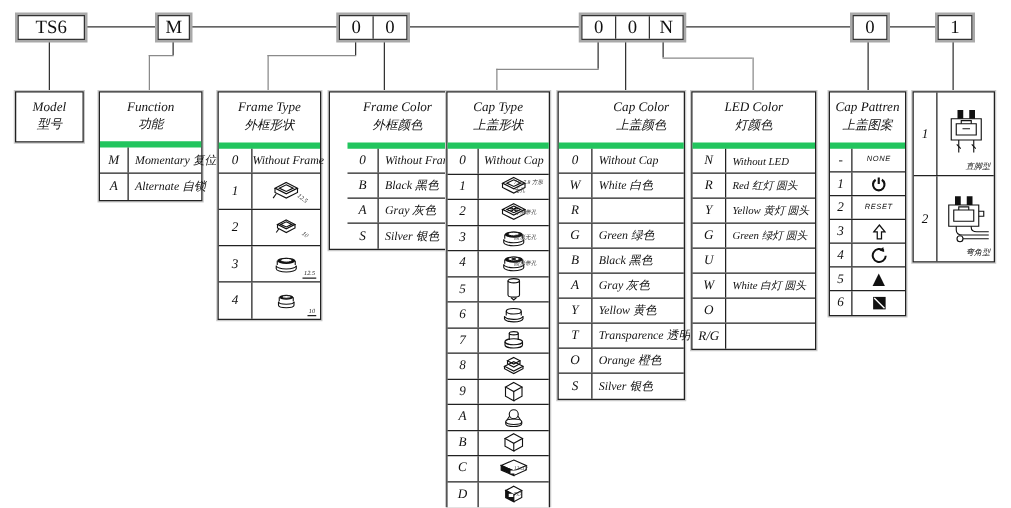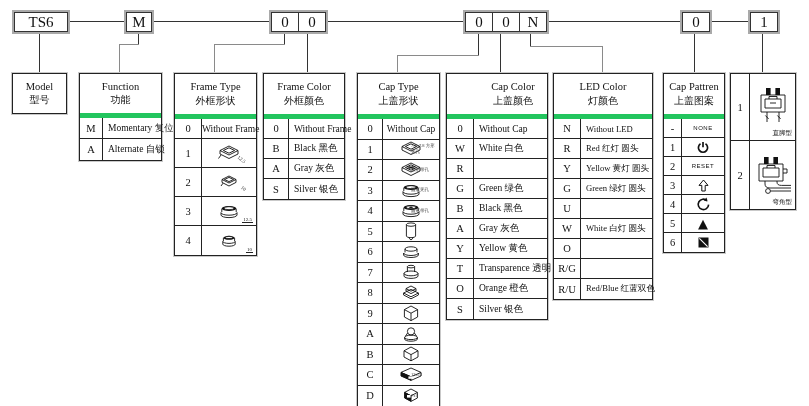--- a/index.html
+++ b/index.html
@@ -8,21 +8,21 @@
   
   .codebox{position:absolute;top:12px;height:18px;display:flex;background:#fff;
            border:1px solid #333;box-shadow:0 0 0 2px #a9a9a9;z-index:3;}
   .codebox .cell{display:flex;align-items:center;justify-content:center;
                  font-size:15px;line-height:1;border-left:1px solid #333;}
   .codebox .cell:first-child{border-left:none;}
   
   .ln{position:absolute;background:#333;z-index:1;}
   .ln.gray{background:#8a8a8a;}
   
-  .tbl{position:absolute;background:#fff;border:1px solid #222;box-shadow:0 0 0 1px #c9c9c9;z-index:2;}
+  .tbl{position:absolute;background:#fff;border:1px solid #222;box-shadow:0 0 0 1px #c9c9c9;z-index:2;font-style:italic;}
   .hdr{display:flex;flex-direction:column;align-items:center;justify-content:center;
        gap:3px;border-bottom:5px solid #22c55e;}
   .hdr .en{font-size:10.5px;line-height:1;}
   .hdr .zh{font-size:10px;line-height:1;}
   .trow{display:flex;border-bottom:1px solid #222;box-sizing:border-box;}
   .trow:last-child{border-bottom:none;}
   .code{display:flex;align-items:center;justify-content:center;
         border-right:1px solid #222;font-size:10.5px;flex:none;}
   .val{flex:1;display:flex;align-items:center;padding-left:5px;font-size:9.5px;
        position:relative;white-space:nowrap;}
@@ -175,21 +175,21 @@
                 <path d="M4.4 3.8 V7 M15.6 3.8 V7"></path>
                 <path d="M3.8 7.4 V10.2 a6.2 2 0 0 0 12.4 0 V7.4"></path>
                 <path d="M3.8 7.4 a6.2 2 0 0 0 12.4 0"></path>
               </g>
             </svg>
           </span>
           <span class="dim">10</span>
         </div>
       </div>
     </div>
-    <div class="tbl" style="left: 263px; top: 73px; width: 80px;">
+    <div class="tbl" style="left: 263px; top: 73px; width: 80px; padding-left: 14px;">
       <div class="hdr" style="height: 40px;">
         <div class="en">Frame Color</div>
         <div class="zh">外框颜色</div>
       </div>
       <div class="trow" style="height: 20px;">
         <div class="code" style="width: 24px;">0</div>
         <div class="val">
           <span>Without Frame</span>
         </div>
       </div>
@@ -519,26 +519,20 @@
         <div class="code" style="width: 26px;">W</div>
         <div class="val" style="font-size: 8.6px;">
           <span>White 白灯  圆头</span>
         </div>
       </div>
       <div class="trow" style="height: 20px;">
         <div class="code" style="width: 26px;">O</div>
       </div>
       <div class="trow" style="height: 20px;">
         <div class="code" style="width: 26px;">R/G</div>
-      </div>
-      <div class="trow" style="height: 20px;">
-        <div class="code" style="width: 26px;">R/U</div>
-        <div class="val" style="font-size: 8.6px;">
-          <span>Red/Blue 红蓝双色</span>
-        </div>
       </div>
     </div>
     <div class="tbl" style="left: 663px; top: 73px; width: 60px;">
       <div class="hdr" style="height: 40px;">
         <div class="en">Cap Pattren</div>
         <div class="zh">上盖图案</div>
       </div>
       <div class="trow" style="height: 19px;">
         <div class="code" style="width: 17px;">-</div>
         <div class="val sm">

